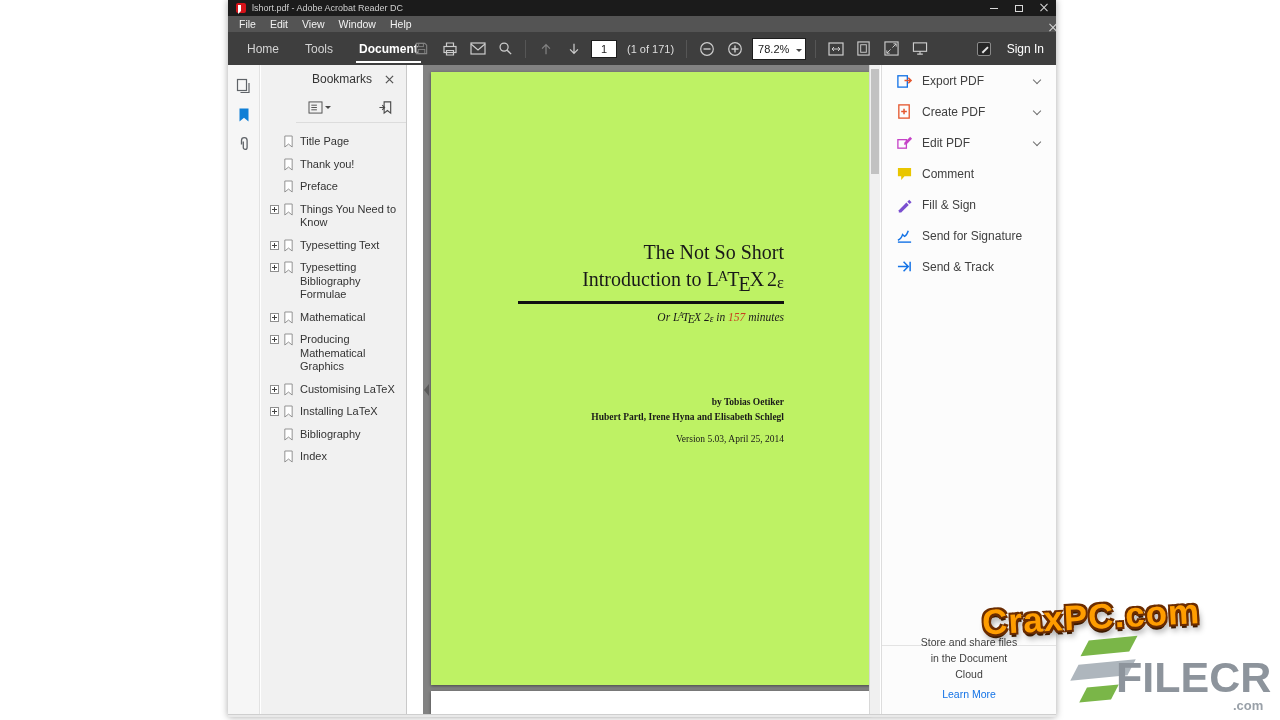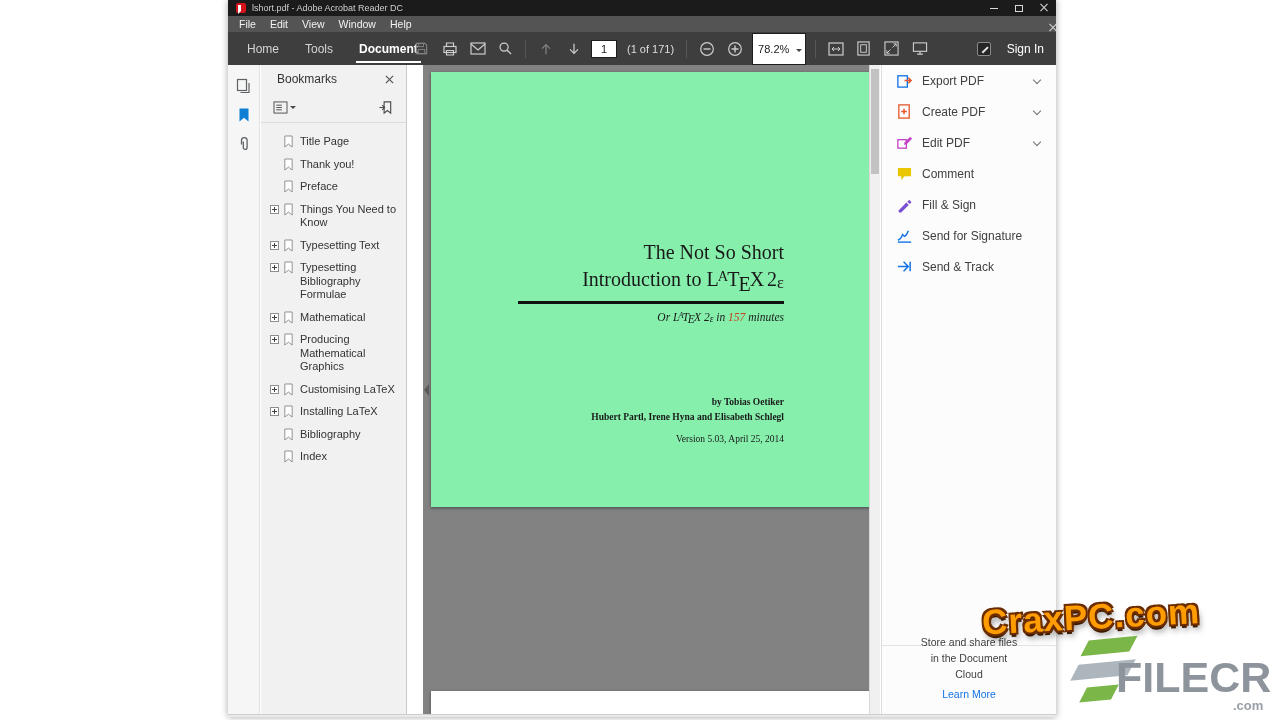--- a/index.html
+++ b/index.html
@@ -30,51 +30,51 @@
   .tabs { position:absolute; left:6px; top:0; height:100%; display:flex; }
   .tab { padding:0 13px; font-size:12px; color:#d4d4d4; height:100%; display:flex; align-items:center; position:relative; }
   .tab.active { color:#fff; font-weight:bold; }
   .tab.active::after { content:""; position:absolute; left:10px; right:10px; bottom:2px; height:2px; background:#fff; }
   .tool-center { position:absolute; left:183px; top:0; height:100%; display:flex; align-items:center; gap:7px; }
   .tbtn { width:21px; height:22px; display:flex; align-items:center; justify-content:center; color:#cdcdcd; }
   .tbtn.dim { color:#838383; }
   .tsep { width:1px; height:18px; background:#565656; margin:0 2px; }
   .page-box { width:26px; height:18px; background:#fff; border:1px solid #1d1d1d; font-size:11px; color:#222; display:flex; align-items:center; justify-content:center; }
   .page-count { font-size:11px; color:#dedede; margin:0 3px; white-space:nowrap; }
-  .zoom-box { width:54px; height:32px; background:#fff; border:1px solid #1d1d1d; display:flex; align-items:center; justify-content:space-between; font-size:11px; color:#222; padding:0 3px 0 5px; }
+  .zoom-box { width:54px; height:22px; background:#fff; border:1px solid #1d1d1d; display:flex; align-items:center; justify-content:space-between; font-size:11px; color:#222; padding:0 3px 0 5px; }
   .zoom-caret { width:0; height:0; border:3.5px solid transparent; border-top-color:#444; margin-top:6px; }
   .signin { position:absolute; right:12px; top:0; height:100%; display:flex; align-items:center; gap:16px; color:#fff; font-size:12px; }
   .signin-pen { width:14px; height:14px; background:#262626; border:1px solid #8a8a8a; border-radius:2px; position:relative; }
   .signin-pen::after { content:""; position:absolute; left:3px; top:6px; width:8px; height:1.5px; background:#e6e6e6; transform:rotate(-45deg); }
 
   
   .iconstrip { position:absolute; left:0; top:65px; width:32px; bottom:3px; background:#f6f6f6; border-right:1px solid #e2e2e2; display:flex; flex-direction:column; align-items:center; padding-top:12px; gap:11px; }
   .strip-btn { width:18px; height:18px; display:flex; align-items:center; justify-content:center; color:#5f6368; }
   .strip-btn.activeblue { color:#0f7fd6; }
 
   
-  .bmpanel { position:absolute; left:33px; top:65px; width:146px; bottom:3px; background:#f1f1f1; border-right:1px solid #c9c9c9; }
+  .bmpanel { position:absolute; left:33px; top:65px; width:146px; bottom:3px; background:#f1f1f1; border-right:1px solid #c9c9c9;padding-left:35px; }
   .bm-header { height:28px; display:flex; align-items:center; padding:0 10px 0 16px; }
   .bm-title { font-size:12px; color:#333; }
   .bm-close { margin-left:auto; width:14px; height:14px; display:flex; align-items:center; justify-content:center; color:#555; }
   .bm-tools { height:30px; display:flex; align-items:center; padding:0 12px; border-bottom:1px solid #dcdcdc; }
   .bm-opt { color:#4a4a4a; display:flex; align-items:center; gap:2px; }
   .bm-addwrap { margin-left:auto; color:#4a4a4a; }
   .bm-list { position:absolute; left:0; right:0; top:66px; bottom:0; overflow:hidden; }
   .bm-row { display:flex; align-items:flex-start; padding:4px 4px 5px 0; }
   .lead { width:19px; flex:none; display:flex; justify-content:flex-end; }
   .plusbox { width:9px; height:9px; border:1px solid #8f8f8f; background:#fff; margin:2px 1px 0 0; position:relative; flex:none; }
   .plusbox::before { content:""; position:absolute; left:1px; top:3px; width:5px; height:1px; background:#444; }
   .plusbox::after { content:""; position:absolute; left:3px; top:1px; width:1px; height:5px; background:#444; }
   .bmglyph { width:11px; height:13px; flex:none; margin:0 6px 0 3px; }
   .bm-label { font-size:11px; color:#333; line-height:13.5px; }
 
   
   .docarea { position:absolute; left:195px; top:65px; width:457px; bottom:3px; background:#828282; }
-  .page { position:absolute; left:8px; top:7px; width:440px; height:435px; background:#86efac; box-shadow:0 1px 3px rgba(0,0,0,.45); }
+  .page { position:absolute; left:8px; top:7px; width:440px; height:613px; background:#bef264; box-shadow:0 1px 3px rgba(0,0,0,.45); }
   .page2 { position:absolute; left:8px; top:626px; width:440px; bottom:0; background:#fff; box-shadow:0 1px 3px rgba(0,0,0,.45); }
   .vscroll { position:absolute; right:0; top:0; width:11px; bottom:0; background:#f0f0f0; border-left:1px solid #d8d8d8; }
   .vthumb { position:absolute; left:1px; right:1px; top:4px; height:105px; background:#c2c2c2; }
 
   .doc-block { position:absolute; right:87px; top:168px; text-align:right; font-family:"Liberation Serif", serif; color:#191919; }
   .t1,.t2 { font-size:20px; line-height:24px; white-space:nowrap; }
   .rule { margin-top:5px; margin-left:auto; width:266px; height:3px; background:#111; }
   .subtitle { margin-top:7px; font-size:11.5px; font-style:italic; white-space:nowrap; }
   .minutes { color:#c8401f; }
   .byline { margin-top:72px; font-size:9.5px; font-weight:bold; }

